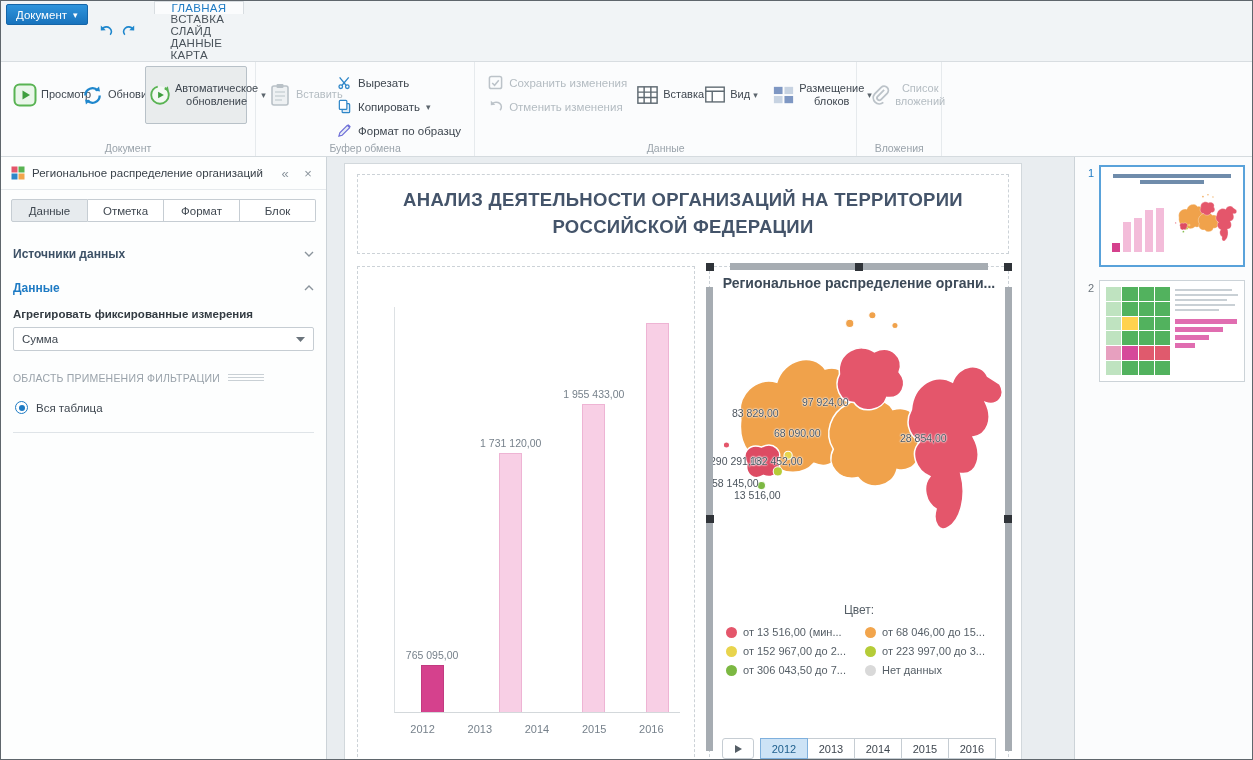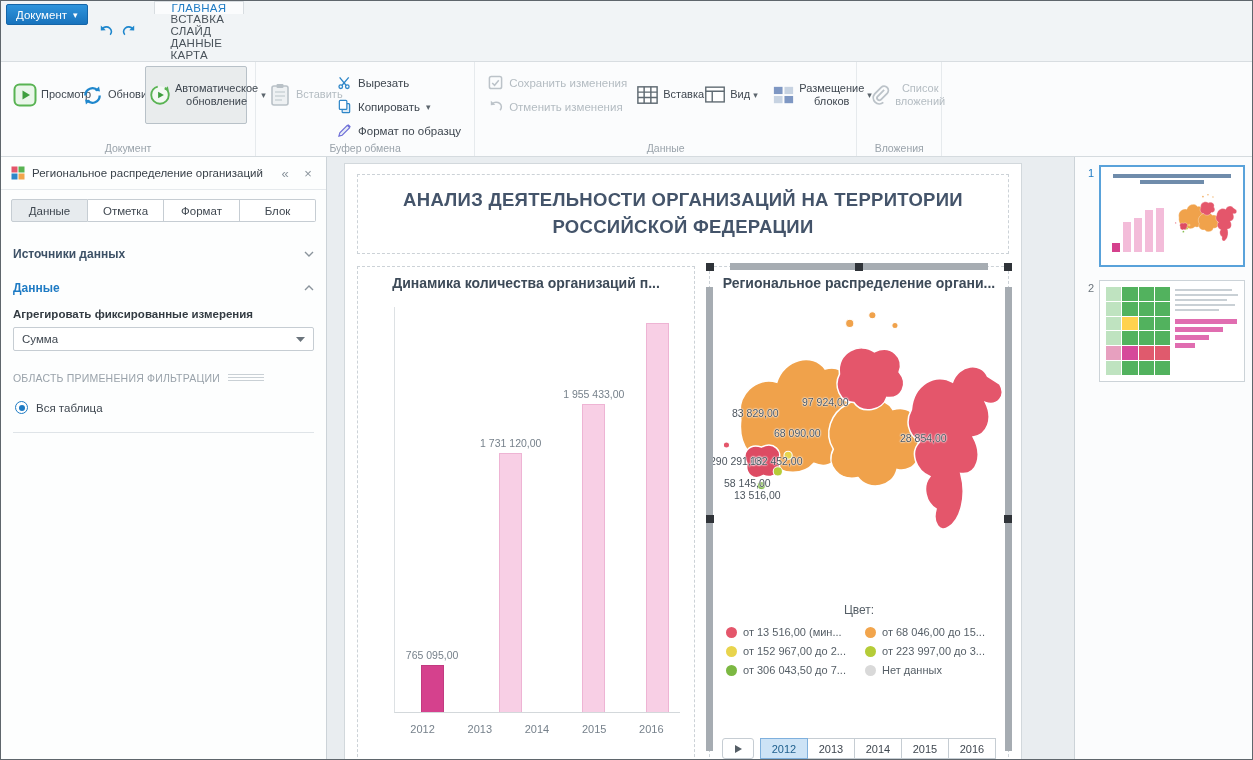--- a/index.html
+++ b/index.html
@@ -388,21 +388,20 @@
     <main class="canvas">
       <div class="slide">
 
         <div class="title-block">
           <div class="slide-title">АНАЛИЗ ДЕЯТЕЛЬНОСТИ ОРГАНИЗАЦИЙ НА ТЕРРИТОРИИ РОССИЙСКОЙ ФЕДЕРАЦИИ</div>
         </div>
 
         <div class="charts-row">
 
           <div class="chart-block block-bar">
-            <div class="chart-title">Динамика количества организаций п...</div>
             <div class="bar-plot">
                 <div class="bar-col">
                   <div class="bar-value">765 095,00</div>
                   <div class="bar" style="height: 47px; background: rgb(213, 65, 141); border-color: rgb(194, 58, 128);"></div>
                 </div>
                 <div class="bar-col">
                   <div class="bar-value">1 731 120,00</div>
                   <div class="bar" style="height: 259px; background: rgb(248, 207, 229); border-color: rgb(238, 180, 212);"></div>
                 </div>
                 <div class="bar-col">
@@ -441,21 +440,21 @@
             <div class="map-area">
               <svg class="map-svg" viewBox="0 0 290 292" preserveAspectRatio="none">
                   <use href="#ru-map" xlink:href="#ru-map"></use>
                 </svg>
             <span class="map-label" style="left: 22px; top: 114px;">83 829,00</span>
                 <span class="map-label" style="left: 92px; top: 103px;">97 924,00</span>
                 <span class="map-label" style="left: 64px; top: 134px;">68 090,00</span>
                 <span class="map-label" style="left: 190px; top: 139px;">28 854,00</span>
                 <span class="map-label" style="left: 0px; top: 162px;">290 291,00</span>
                 <span class="map-label" style="left: 40px; top: 162px;">132 452,00</span>
-                <span class="map-label" style="left: 14px; top: 184px;">58 145,00</span>
+                <span class="map-label" style="left: 2px; top: 184px;">58 145,00</span>
                 <span class="map-label" style="left: 24px; top: 196px;">13 516,00</span>
               </div>
             <div class="legend-title">Цвет:</div>
             <div class="legend-grid">
                 <div class="legend-item">
                   <span class="legend-dot" style="background: rgb(228, 86, 107);"></span>
                   <span>от 13 516,00 (мин...</span>
                 </div>
                 <div class="legend-item">
                   <span class="legend-dot" style="background: rgb(242, 165, 76);"></span>

